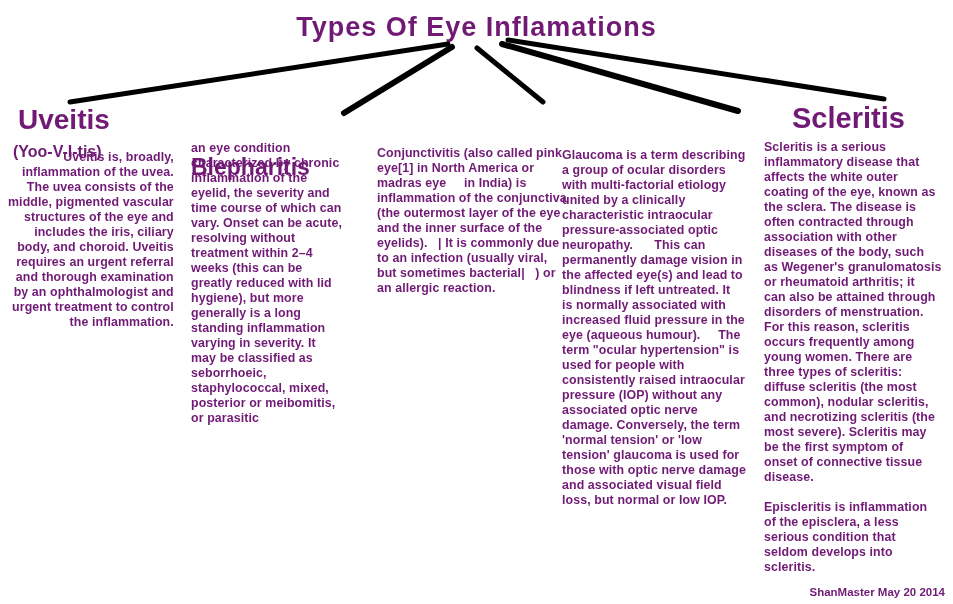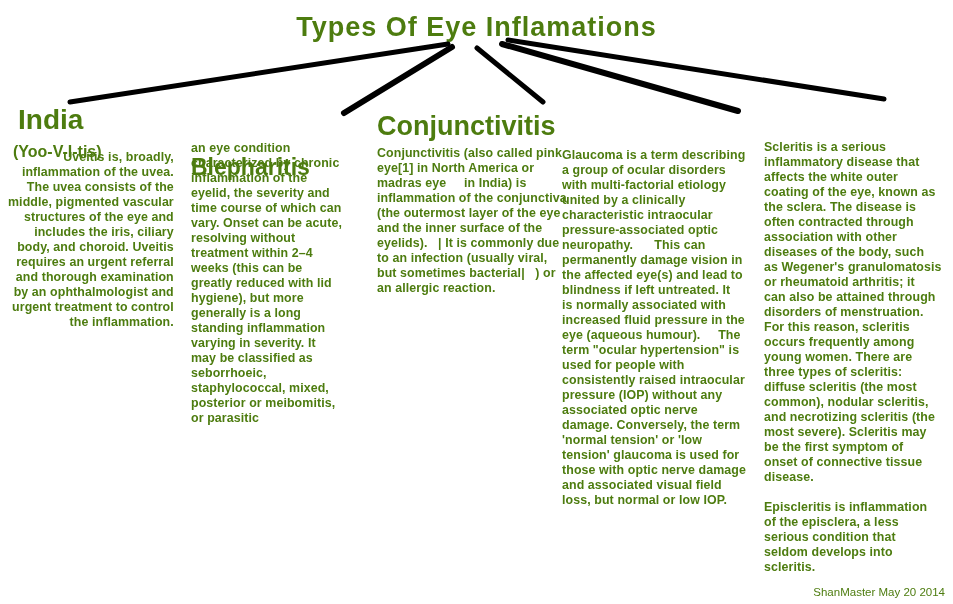--- a/index.html
+++ b/index.html
@@ -1,21 +1,21 @@
 <!DOCTYPE html>
 <html><head>
 <meta charset="utf-8">
 <style>
   html,body{margin:0;padding:0;background:#e8e8e8;}
   .canvas{
     position:relative;
     width:953px;height:604px;
     background:#ffffff;
     font-family:"Liberation Sans","DejaVu Sans",sans-serif;
-    color:#4d7c0f;
+    color:#701a75;
     overflow:hidden;
     margin:0 auto;
   }
   .title{
     position:absolute;top:12px;left:0;width:100%;
     text-align:center;
     font-size:27px;font-weight:700;letter-spacing:1px;
     margin:0;
   }
   svg.connectors{position:absolute;top:0;left:0;pointer-events:none;}
@@ -26,21 +26,21 @@
   .col-sub{
     position:absolute;font-weight:700;font-size:16px;line-height:1;white-space:pre;
   }
   .col-body{
     position:absolute;
     font-size:12.4px;font-weight:700;line-height:15px;
     white-space:pre;letter-spacing:0.1px;
   }
   .signature{
     position:absolute;top:586px;right:8px;
-    font-size:11.5px;font-weight:400;
+    font-size:11.5px;font-weight:700;
   }
   
   #h-uvitis{left:18px;top:106px;font-size:28px;}
   #sub-uvitis{left:13px;top:144px;}
   #b-uvitis{left:8px;top:150px;text-align:right;}
   #h-blepharitis{left:191px;top:109px;font-size:23px;margin-top:47px;}
   #b-blepharitis{left:191px;top:141px;}
   #h-conjunctivitis{left:377px;top:113px;font-size:27px;}
   #b-conjunctivitis{left:377px;top:146px;}
   #h-glaucoma{left:607px;top:116px;font-size:29px;}
@@ -56,21 +56,21 @@
   <h1 class="title">Types Of Eye Inflamations</h1>
 
   <svg class="connectors" width="953" height="604" viewBox="0 0 953 604">
     <line x1="448" y1="44" x2="70" y2="102" stroke="#000" stroke-width="5" stroke-linecap="round"></line>
     <line x1="452" y1="47" x2="344" y2="113" stroke="#000" stroke-width="6" stroke-linecap="round"></line>
     <line x1="477" y1="48" x2="543" y2="102" stroke="#000" stroke-width="5" stroke-linecap="round"></line>
     <line x1="502" y1="44" x2="738" y2="111" stroke="#000" stroke-width="6" stroke-linecap="round"></line>
     <line x1="508" y1="40" x2="884" y2="99" stroke="#000" stroke-width="5" stroke-linecap="round"></line>
   </svg>
 
-  <h2 class="col-heading" id="h-uvitis">India</h2>
+  <h2 class="col-heading" id="h-uvitis">Uveitis</h2>
   <div class="col-sub" id="sub-uvitis">(Yoo-V-I-tis)</div>
   <div class="col-body" id="b-uvitis">Uveitis is, broadly,
 inflammation of the uvea.
 The uvea consists of the
 middle, pigmented vascular
 structures of the eye and
 includes the iris, ciliary
 body, and choroid. Uveitis
 requires an urgent referral
 and thorough examination
@@ -92,21 +92,20 @@
 hygiene), but more
 generally is a long
 standing inflammation
 varying in severity. It
 may be classified as
 seborrhoeic,
 staphylococcal, mixed,
 posterior or meibomitis,
 or parasitic</div>
 
-  <h2 class="col-heading" id="h-conjunctivitis">Conjunctivitis</h2>
   <div class="col-body" id="b-conjunctivitis">Conjunctivitis (also called pink
 eye[1] in North America or
 madras eye     in India) is
 inflammation of the conjunctiva
 (the outermost layer of the eye
 and the inner surface of the
 eyelids).   | It is commonly due
 to an infection (usually viral,
 but sometimes bacterial|   ) or
 an allergic reaction.</div>
@@ -129,20 +128,21 @@
 consistently raised intraocular
 pressure (IOP) without any
 associated optic nerve
 damage. Conversely, the term
 'normal tension' or 'low
 tension' glaucoma is used for
 those with optic nerve damage
 and associated visual field
 loss, but normal or low IOP.</div>
 
+  <h2 class="col-heading" id="h-scleritis">Scleritis</h2>
   <div class="col-body" id="b-scleritis">Scleritis is a serious
 inflammatory disease that
 affects the white outer
 coating of the eye, known as
 the sclera. The disease is
 often contracted through
 association with other
 diseases of the body, such
 as Wegener's granulomatosis
 or rheumatoid arthritis; it

